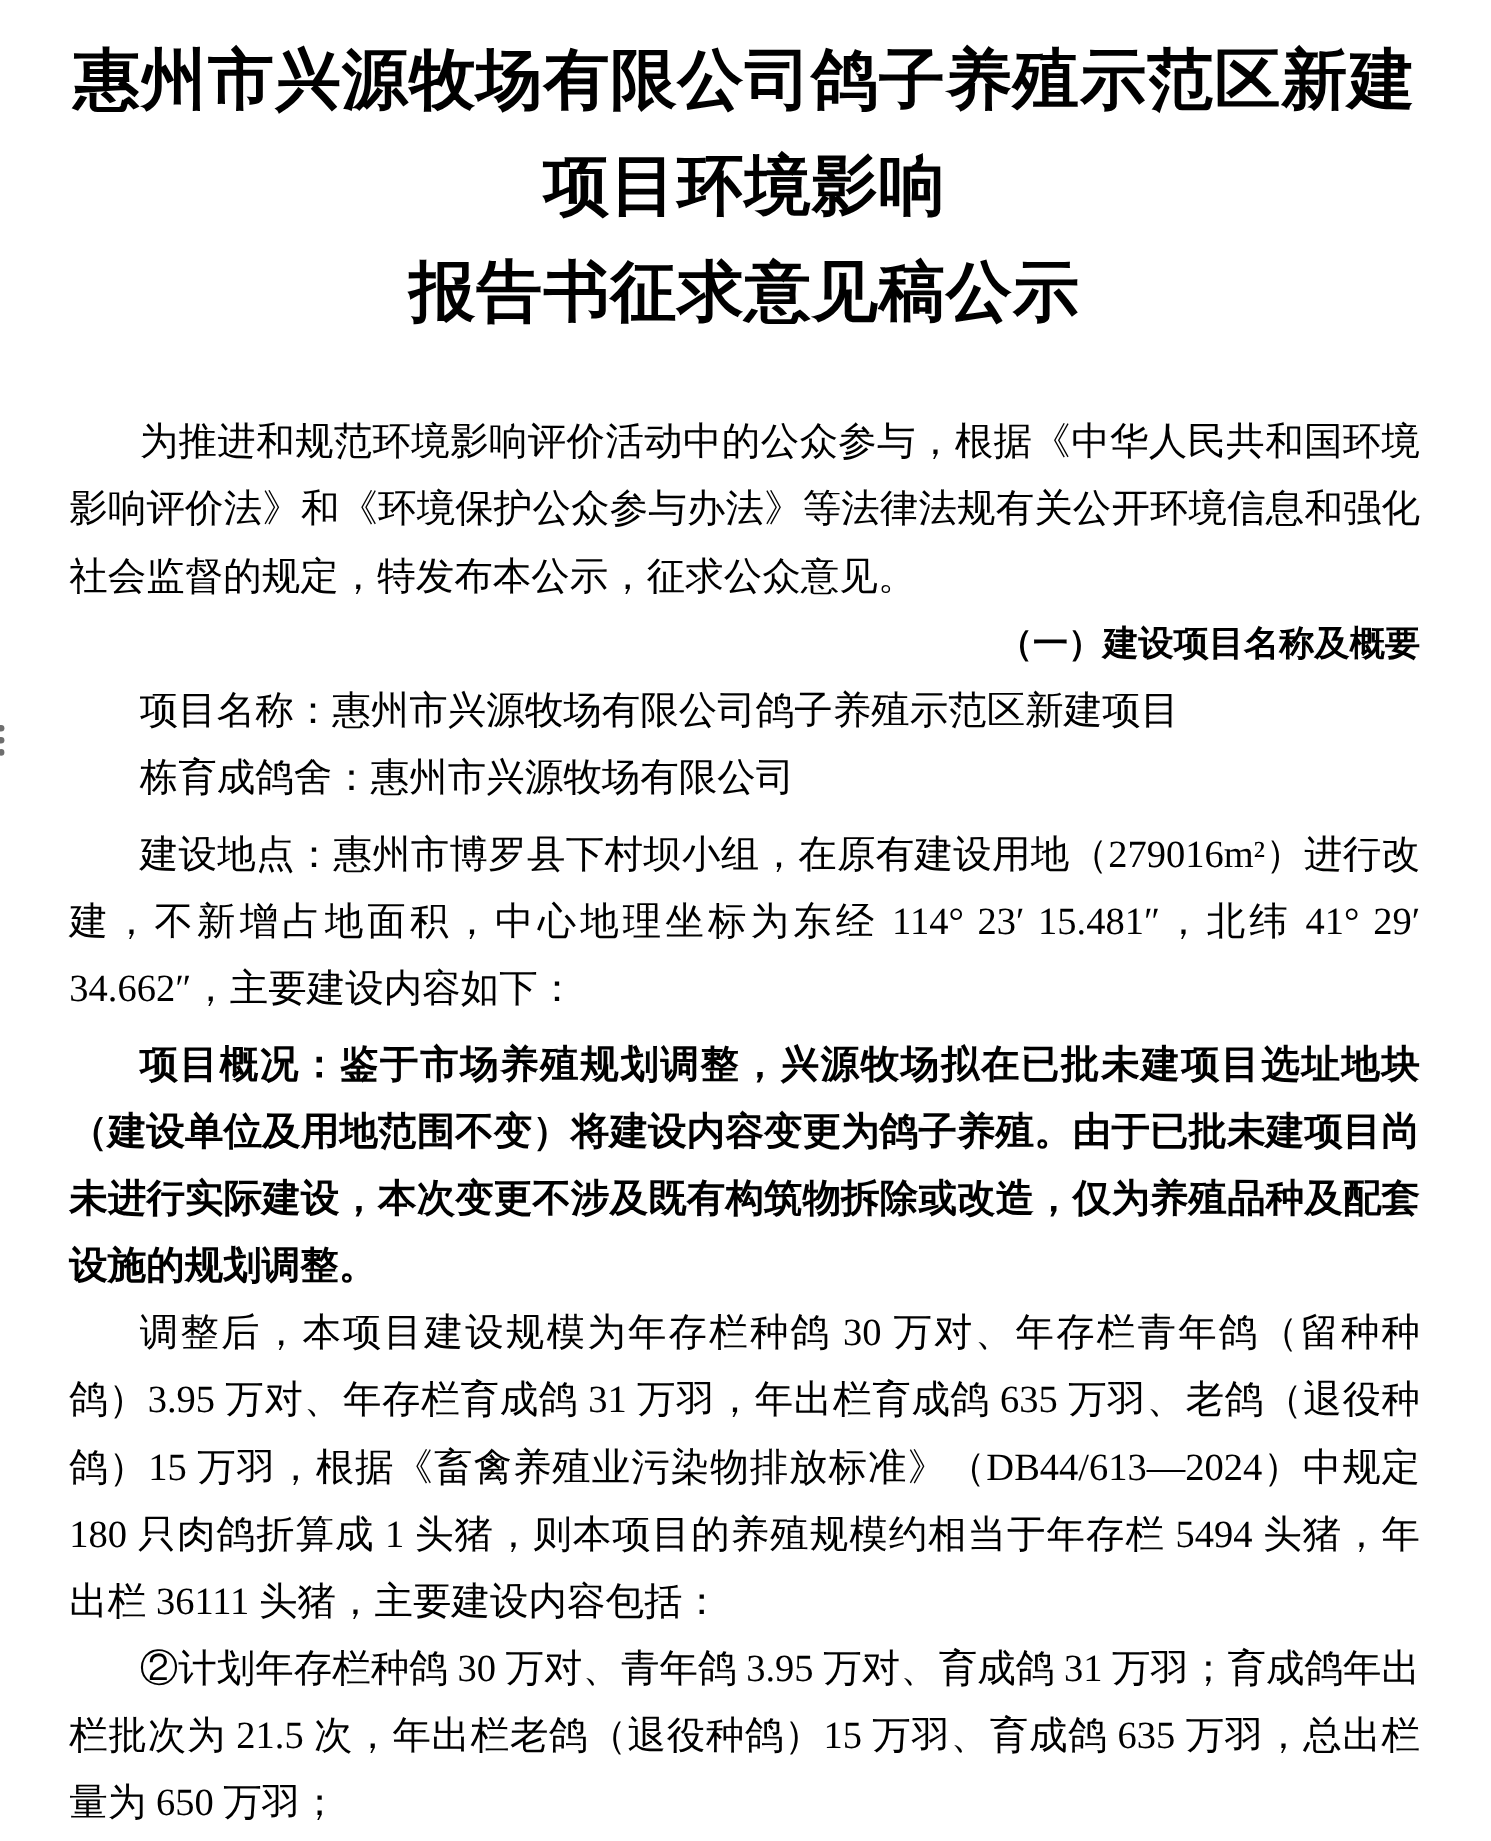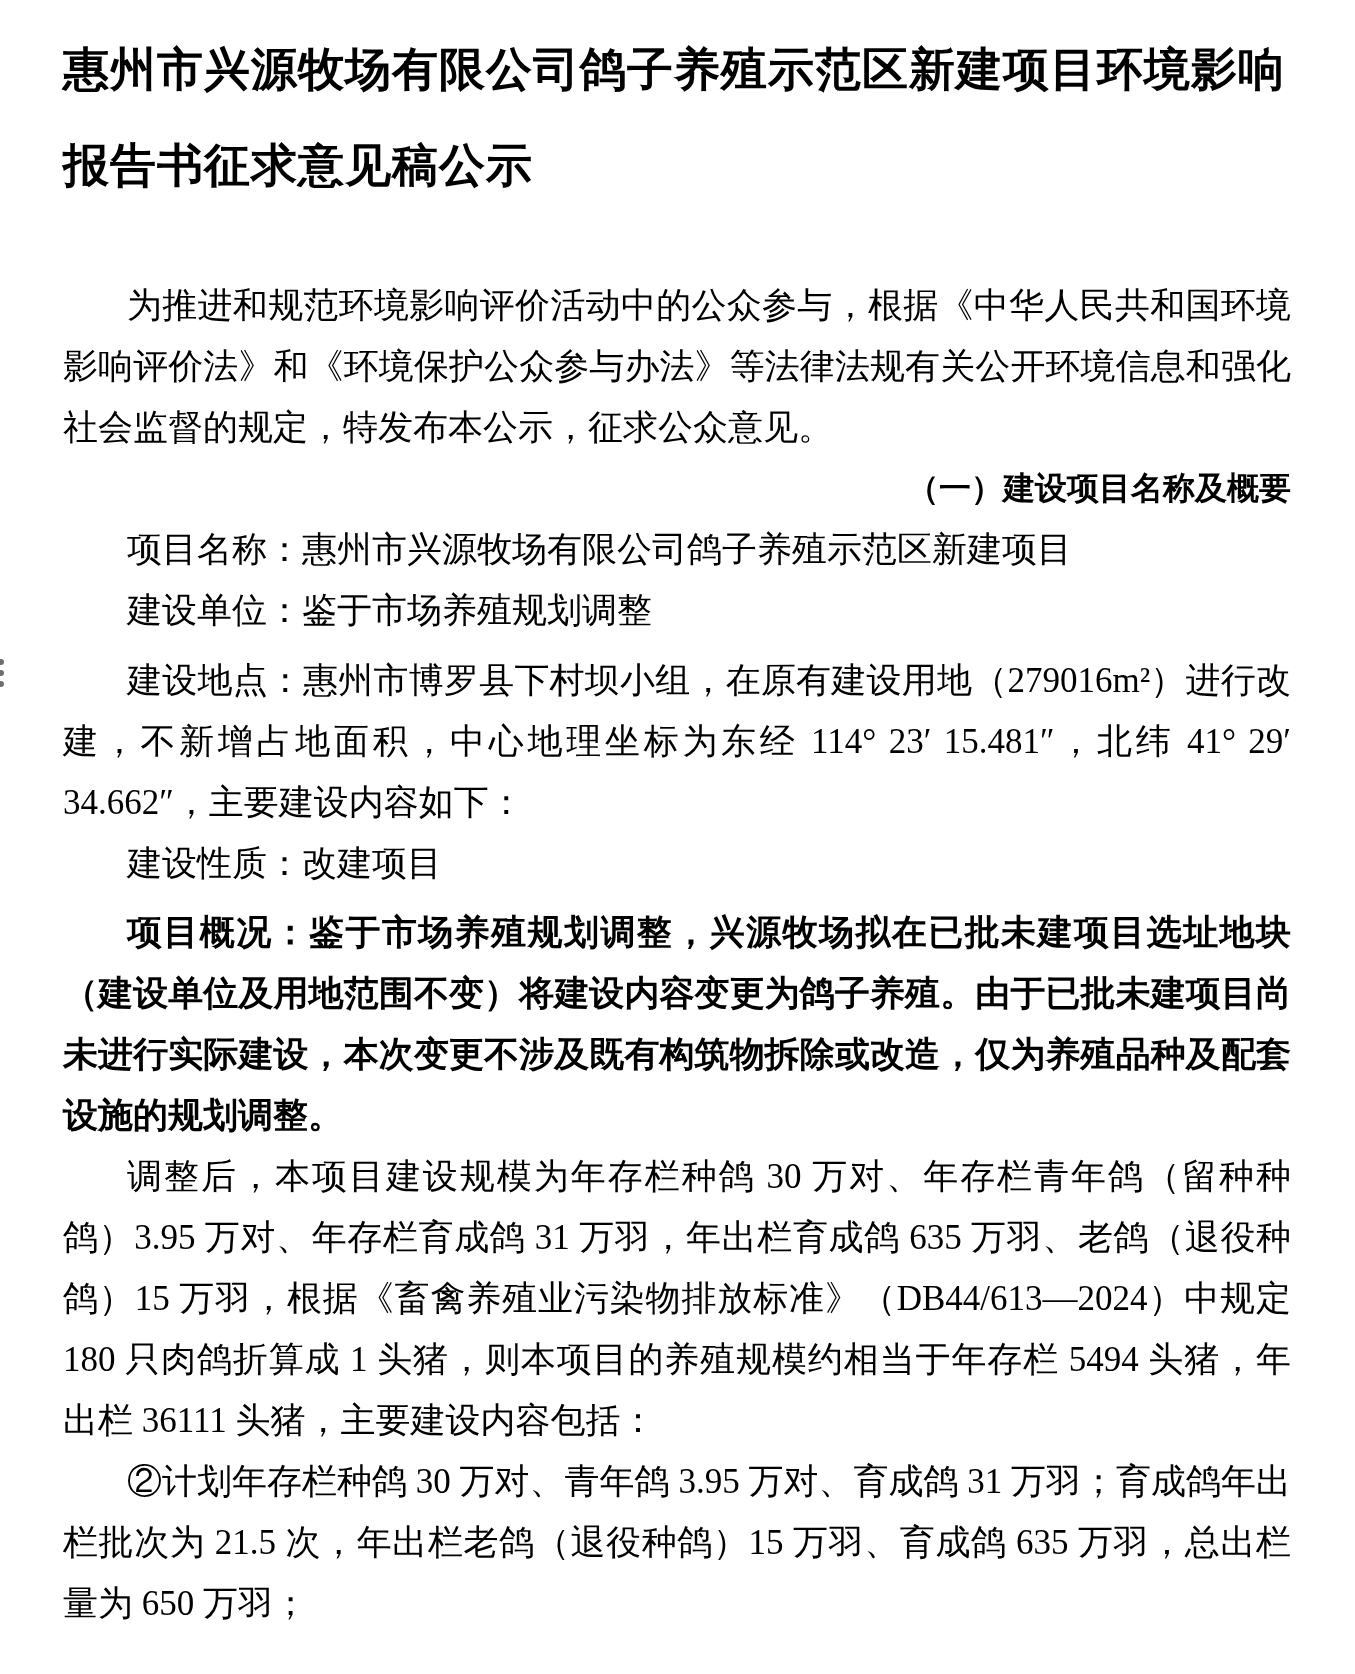--- a/index.html
+++ b/index.html
@@ -12,25 +12,25 @@
     position: relative;
     font-family: "Liberation Serif", "DejaVu Serif", serif;
   }
   .page {
     box-sizing: border-box;
     width: 1355px;
     height: 1674px;
     padding: 25px 64px 0 63px;
   }
   .doc-title {
-    font-family: Liberation Mono, monospace;
+    font-family: Liberation Serif, serif;
     font-weight: 700;
-    font-size: 46px;
+    font-size: 60px;
     line-height: 96px;
-    text-align: left;
+    text-align: center;
     margin: 0 0 58px 0;
     letter-spacing: 1px;
   }
   .doc-title .tline { display: block; }
   .body-text {
     font-size: 35px;
     line-height: 61px;
     text-align: justify;
   }
   .para {
@@ -76,20 +76,19 @@
   <h1 class="doc-title">
     <span class="tline">惠州市兴源牧场有限公司鸽子养殖示范区新建项目环境影响</span>
     <span class="tline">报告书征求意见稿公示</span>
   </h1>
 
   <p class="body-text para">为推进和规范环境影响评价活动中的公众参与，根据《中华人民共和国环境影响评价法》和《环境保护公众参与办法》等法律法规有关公开环境信息和强化社会监督的规定，特发布本公示，征求公众意见。</p>
 
   <h2 class="body-text heading">（一）建设项目名称及概要</h2>
 
   <p class="body-text para">项目名称：惠州市兴源牧场有限公司鸽子养殖示范区新建项目</p>
-  <p class="body-text para">建设单位：鉴于市场养殖规划调整</p>
+  <p class="body-text para">栋育成鸽舍：惠州市兴源牧场有限公司</p>
   <p class="body-text para mt9">建设地点：惠州市博罗县下村坝小组，在原有建设用地（279016m²）进行改建，不新增占地面积，中心地理坐标为东经 114° 23′ 15.481″，北纬 41° 29′ 34.662″，主要建设内容如下：</p>
-  <p class="body-text para">建设性质：改建项目</p>
   <p class="body-text para mt8">项目概况：鉴于市场养殖规划调整，兴源牧场拟在已批未建项目选址地块（建设单位及用地范围不变）将建设内容变更为鸽子养殖。由于已批未建项目尚未进行实际建设，本次变更不涉及既有构筑物拆除或改造，仅为养殖品种及配套设施的规划调整。</p>
   <p class="body-text para">调整后，本项目建设规模为年存栏种鸽 30 万对、年存栏青年鸽（留种种鸽）3.95 万对、年存栏育成鸽 31 万羽，年出栏育成鸽 635 万羽、老鸽（退役种鸽）15 万羽，根据《畜禽养殖业污染物排放标准》（DB44/613—2024）中规定 180 只肉鸽折算成 1 头猪，则本项目的养殖规模约相当于年存栏 5494 头猪，年出栏 36111 头猪，主要建设内容包括：</p>
   <p class="body-text para">②计划年存栏种鸽 30 万对、青年鸽 3.95 万对、育成鸽 31 万羽；育成鸽年出栏批次为 21.5 次，年出栏老鸽（退役种鸽）15 万羽、育成鸽 635 万羽，总出栏量为 650 万羽；</p>
 
 </div>
 
 </body></html>

